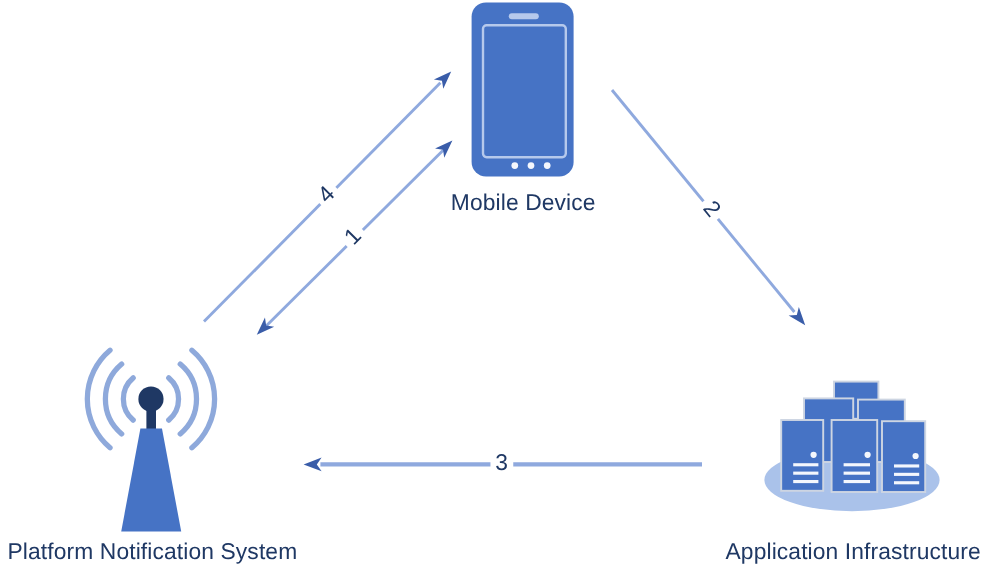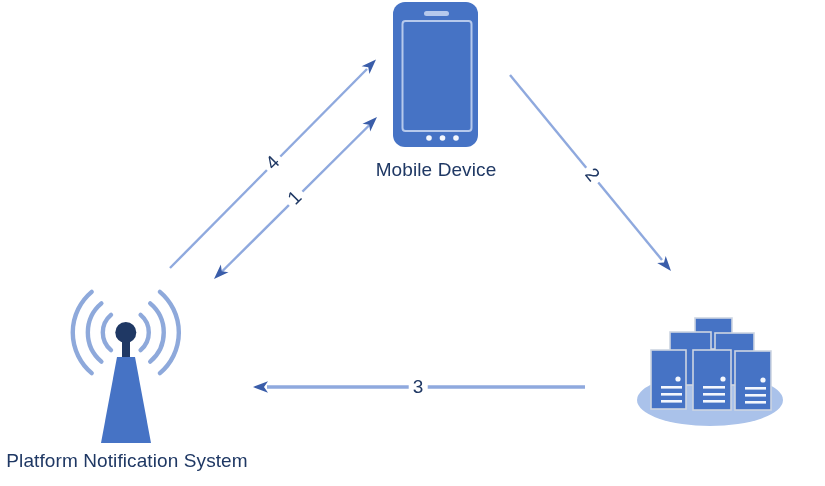--- a/index.html
+++ b/index.html
@@ -139,14 +139,15 @@
     </g>
   </svg>
 
   <div class="arrow-label lbl-1">1</div>
   <div class="arrow-label lbl-2">2</div>
   <div class="arrow-label lbl-3">3</div>
   <div class="arrow-label lbl-4">4</div>
 
   <div class="node-label lbl-platform">Platform Notification System</div>
   <div class="node-label lbl-mobile">Mobile Device</div>
+  <div class="node-label lbl-infra">Application Infrastructure</div>
 
 </div>
 
 </body></html>

